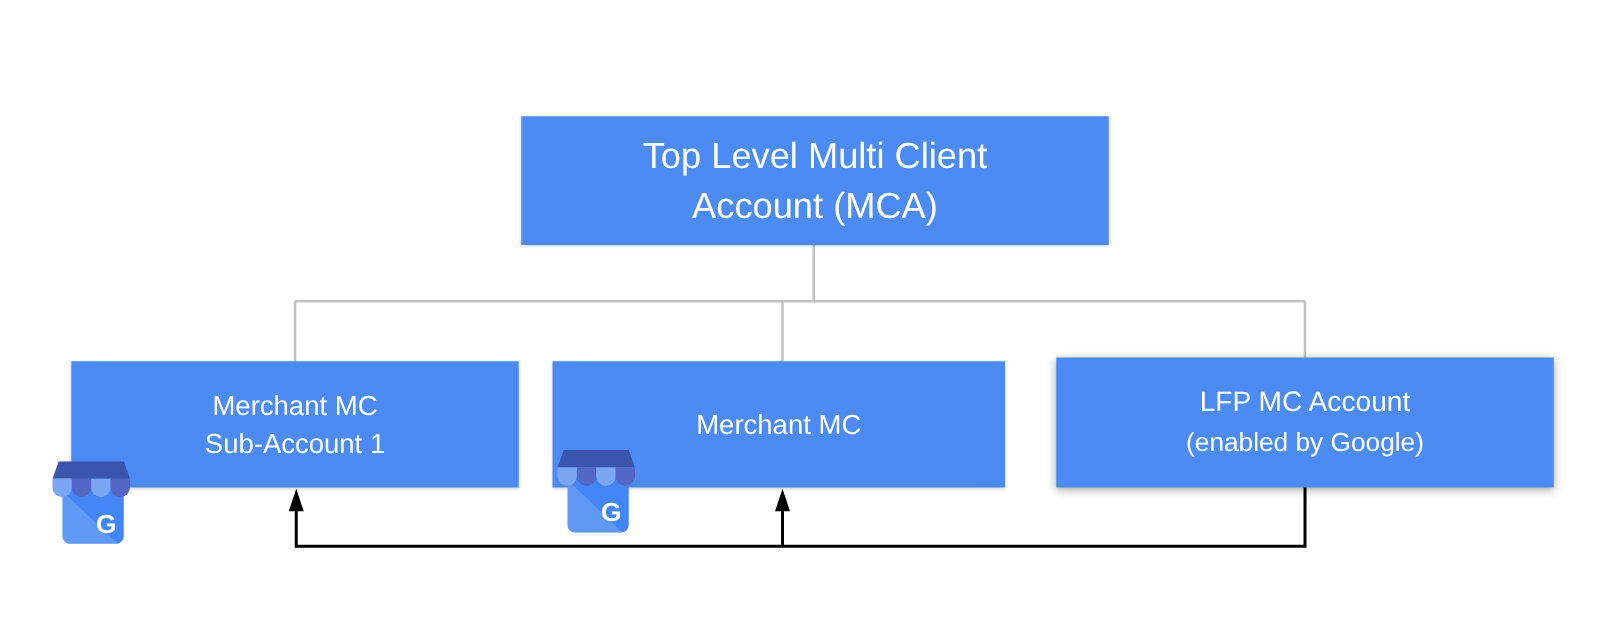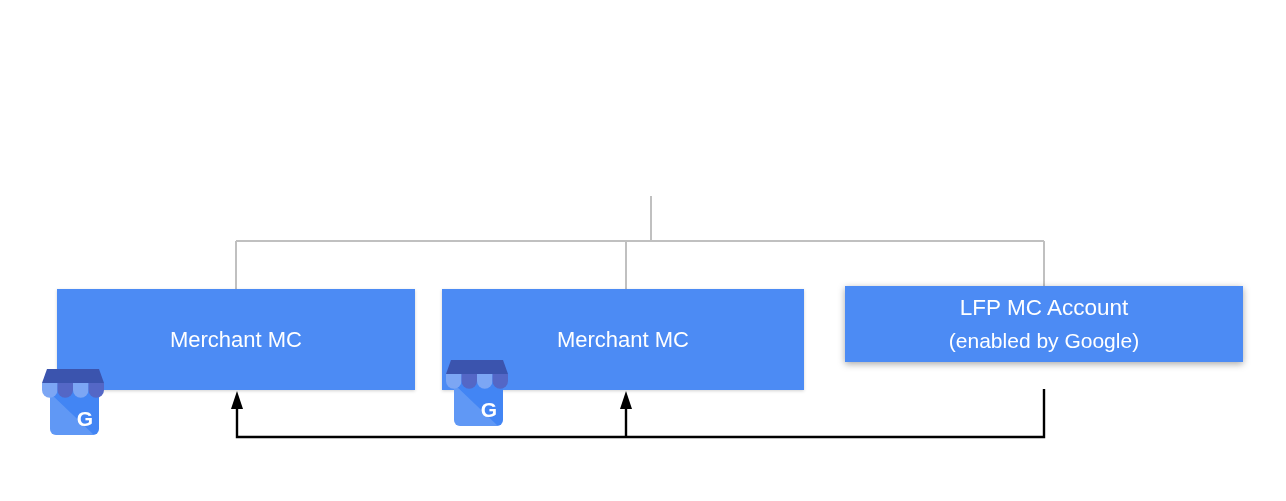--- a/index.html
+++ b/index.html
@@ -16,21 +16,21 @@
     background:#4c8bf4;
     color:#ffffff;
     display:flex;flex-direction:column;
     align-items:center;justify-content:center;
     text-align:center;
     box-shadow:0 1px 3px rgba(0,0,0,0.18);
   }
   .node-top{left:417px;top:93px;width:470px;height:103px;font-size:29px;line-height:40px;}
   .node-m1{left:57px;top:289px;width:358px;height:101px;font-size:22px;line-height:30px;}
   .node-m2{left:442px;top:289px;width:362px;height:101px;font-size:22px;line-height:30px;}
-  .node-lfp{left:845px;top:286px;width:398px;height:76px;font-size:22.5px;line-height:33px;
+  .node-lfp{left:845px;top:286px;width:398px;height:104px;font-size:22.5px;line-height:33px;
             box-shadow:0 2px 7px rgba(0,0,0,0.35);text-align:center;}
   .node-lfp .sub{font-size:21px;}
   .gmb-icon{position:absolute;width:70px;height:68px;}
   .gmb-icon-1{left:38px;top:369px;}
   .gmb-icon-2{left:442px;top:360px;}
 </style>
 </head>
 <body>
 
 <div class="canvas">
@@ -65,23 +65,28 @@
       <path d="M1044,389 V437 H237 V408"></path>
       <path d="M626,437 V408"></path>
     </g>
 
     <g fill="#000000">
       <polygon points="237,391 231,409 243,409"></polygon>
       <polygon points="626,391 620,409 632,409"></polygon>
     </g>
   </svg>
 
+  <div class="node node-top">
+    <div>Top Level Multi Client</div>
+    <div>Account (MCA)</div>
+  </div>
 
   <div class="node node-m1">
     <div>Merchant MC</div>
+    <div>Sub-Account 1</div>
   </div>
 
   <div class="node node-m2">
     <div>Merchant MC</div>
   </div>
 
   <div class="node node-lfp">
     <div>LFP MC Account</div>
     <div class="sub">(enabled by Google)</div>
   </div>

